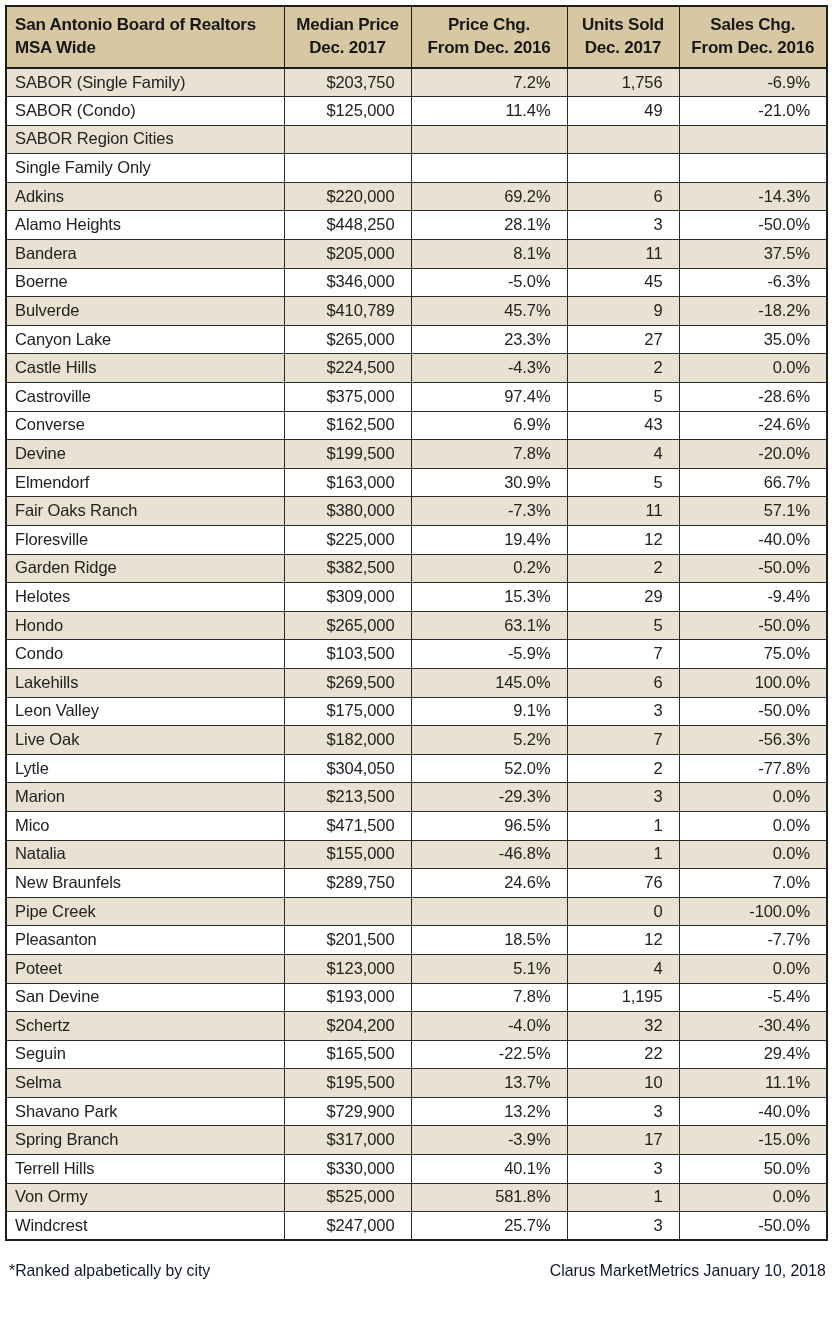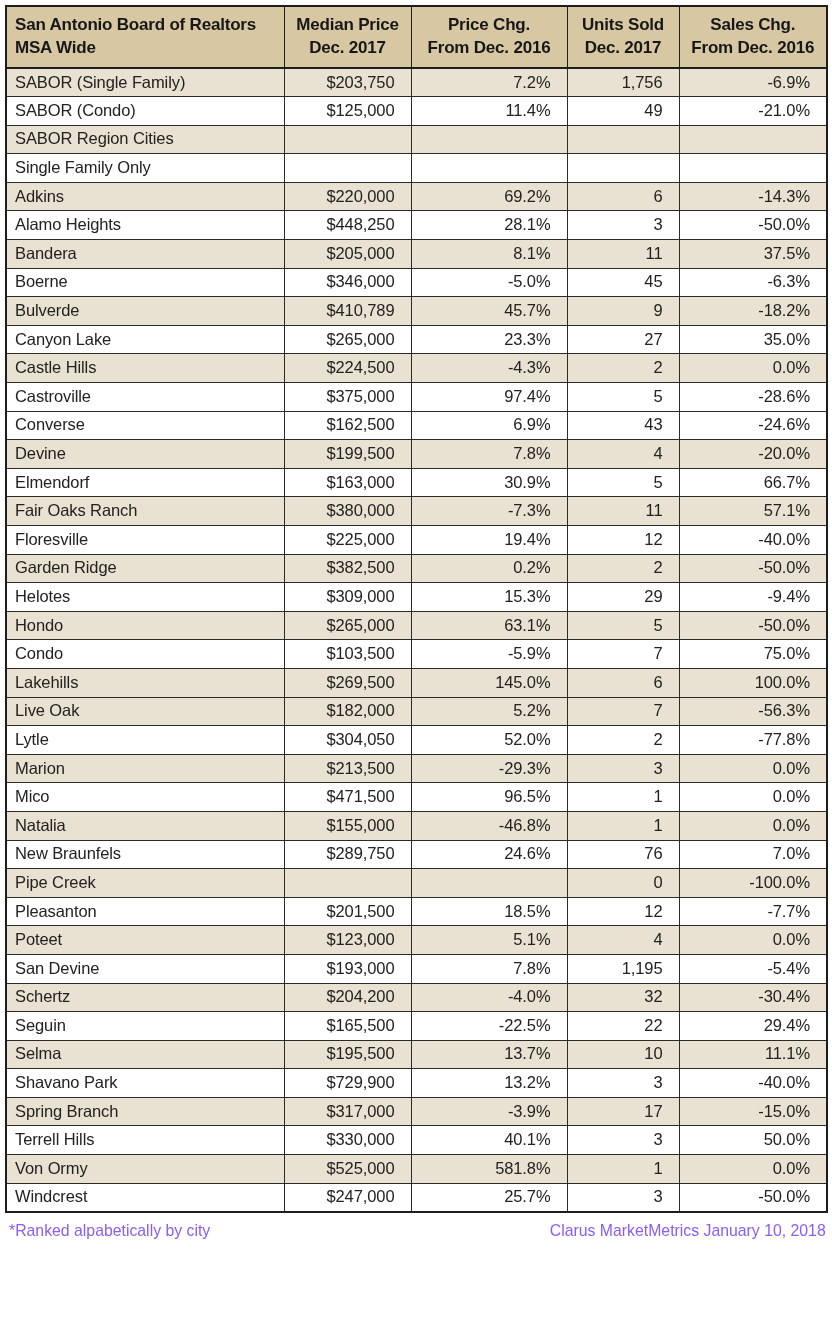--- a/index.html
+++ b/index.html
@@ -72,24 +72,24 @@
   tbody td.city { text-align: left; }
   tbody td.num  { text-align: right; padding-right: 16px; }
 
   tbody tr.shade  td { background: #e9e2d2; }
   tbody tr.plain  td { background: #ffffff; }
   tbody tr.group  td { font-weight: normal; }
 
   .footer {
     position: relative;
     width: 821px;
-    margin-top: 6px;
+    margin-top: 18px;
     height: 30px;
     font-size: 17px;
-    color: #8b5cf6;
+    color: #0f172a;
   }
   .footer .left {
     position: absolute;
     left: 4px;
     top: 2px;
     white-space: nowrap;
     transform: scaleX(0.93);
     transform-origin: left center;
   }
   .footer .right {
@@ -286,20 +286,27 @@
           <td class="num">7</td>
           <td class="num">75.0%</td>
         </tr>
         <tr class="shade">
           <td class="city">Lakehills</td>
           <td class="num">$269,500</td>
           <td class="num">145.0%</td>
           <td class="num">6</td>
           <td class="num">100.0%</td>
         </tr>
+        <tr class="plain">
+          <td class="city">Leon Valley</td>
+          <td class="num">$175,000</td>
+          <td class="num">9.1%</td>
+          <td class="num">3</td>
+          <td class="num">-50.0%</td>
+        </tr>
         <tr class="shade">
           <td class="city">Live Oak</td>
           <td class="num">$182,000</td>
           <td class="num">5.2%</td>
           <td class="num">7</td>
           <td class="num">-56.3%</td>
         </tr>
         <tr class="plain">
           <td class="city">Lytle</td>
           <td class="num">$304,050</td>

